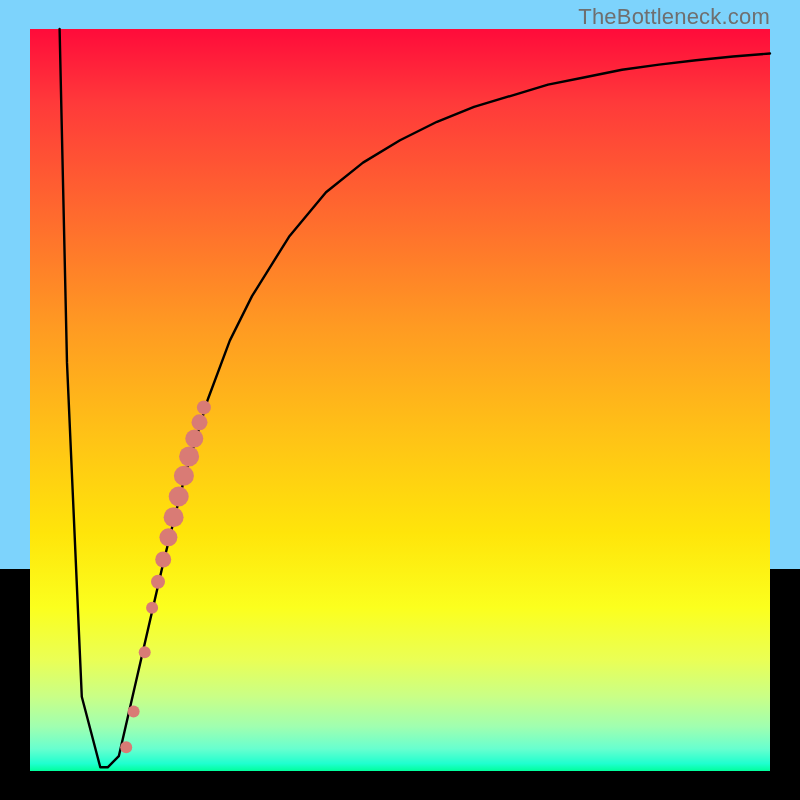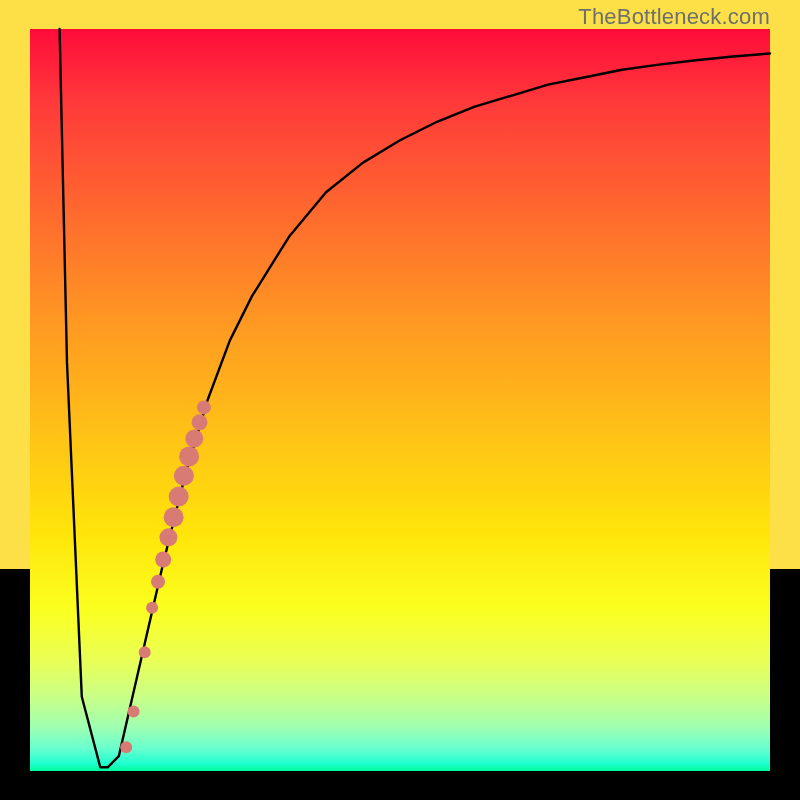--- a/index.html
+++ b/index.html
@@ -10,21 +10,21 @@
     overflow: hidden;
     background: #000;
     font-family: Arial, Helvetica, sans-serif;
   }
   .frame {
     position: absolute;
     top: 0;
     left: 0;
     width: 800px;
     height: 569px;
-    background: #fde047;
+    background: #7dd3fc;
   }
   .plot {
     position: absolute;
     top: 29px;
     left: 30px;
     width: 740px;
     height: 742px;
     background: linear-gradient(to bottom,
       #ff0b3a 0%,
       #ff3a3a 10%,

